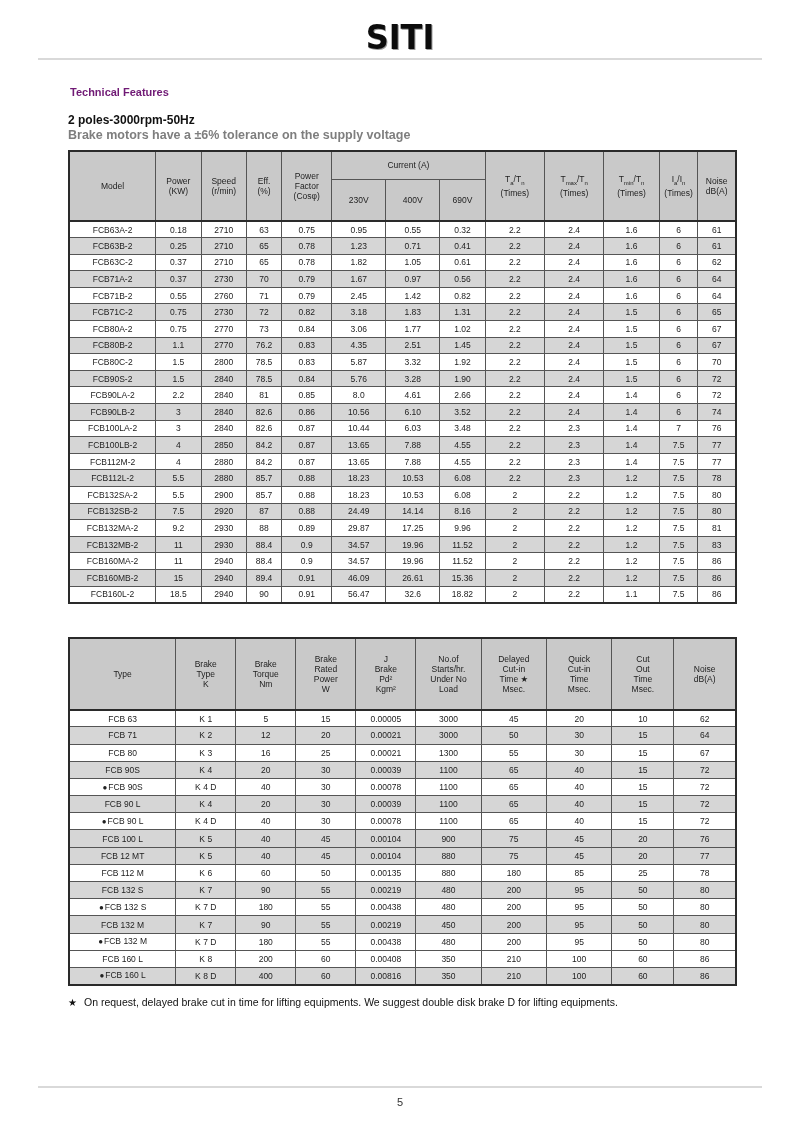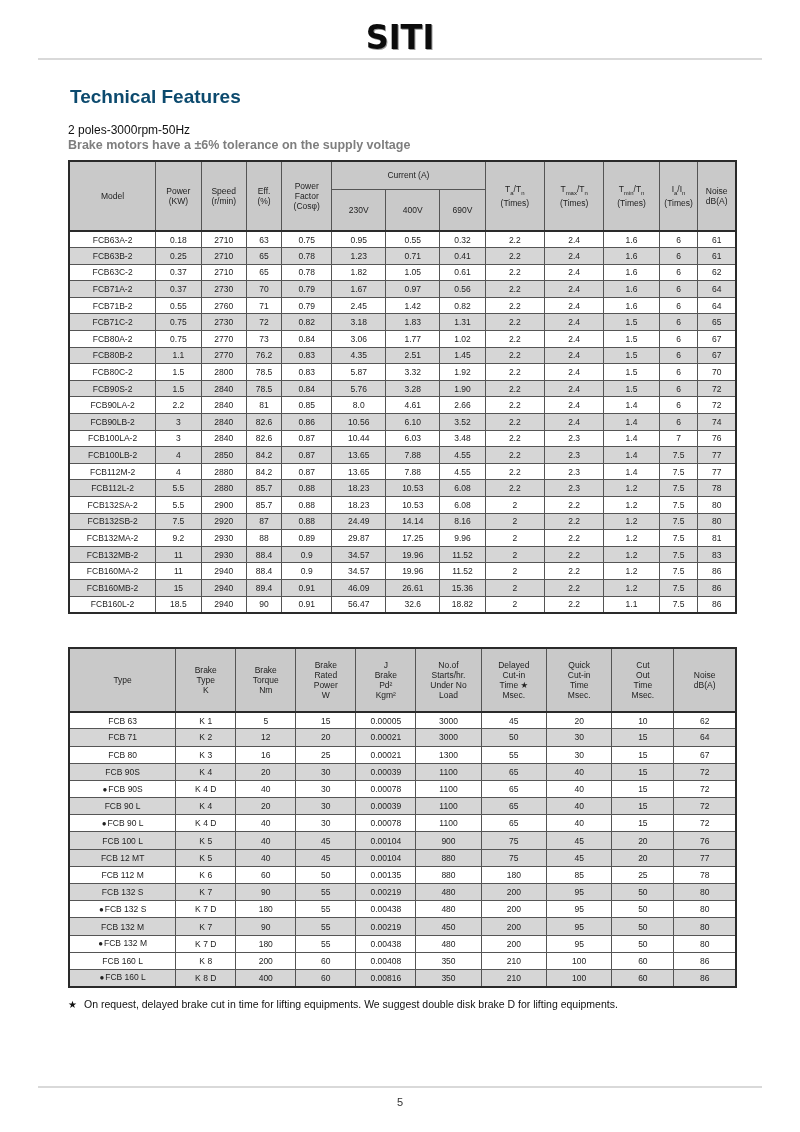--- a/index.html
+++ b/index.html
@@ -9,37 +9,37 @@
     font-family:"Liberation Sans", sans-serif; color:#1c1c1c; overflow:hidden;
   }
   .logo {
     padding-top:20px; text-align:center;
     font-family:"DejaVu Sans", sans-serif; font-weight:900; font-size:32px;
     letter-spacing:0px; color:#0c0c0c; text-shadow:1px 1px 0 #9a9a9a;
     transform:scaleY(1.05); line-height:34px;
   }
   .rule { height:2px; background:#d9d9d9; width:724px; margin:4px auto 0 auto; }
   .content { margin:0 63px 0 68px; }
-  .section-title { margin-top:26px; font-size:19px; font-weight:bold; color:#0c4a6e; padding-left:2px;}
-  .subtitle-bold { margin-top:15px; font-size:12px; font-weight:normal; color:#111; }
+  .section-title { margin-top:26px; font-size:11px; font-weight:bold; color:#701a75; padding-left:2px;}
+  .subtitle-bold { margin-top:15px; font-size:12px; font-weight:bold; color:#111; }
   .subtitle-gray { margin-top:1px; font-size:12.5px; font-weight:bold; color:#7e7e7e; }
 
   table { width:100%; border-collapse:collapse; table-layout:fixed; background:#fff; }
   table { border:2px solid #2a2a2a; }
   th, td { border:1px solid #555; text-align:center; vertical-align:middle; color:#222; }
   thead th {
     background:#c9c9c9; font-weight:normal; font-size:8.5px; line-height:10px;
     white-space:pre-line; padding:2px 1px;
   }
   .t1 { margin-top:8px; }
   .t1 thead tr.h1 th { height:28px; }
   .t1 thead tr.h2 th { height:42px;text-align:center; }
   .t1 tbody td { font-size:8.5px; height:16.6px; line-height:10px; padding:0 2px; }
   .t2 { margin-top:33px; }
-  .t2 thead th { height:64px;text-align:center; }
+  .t2 thead th { height:72px;text-align:center; }
   .t2 tbody td { font-size:8.5px; height:17.2px; line-height:10px; padding:0 2px; }
   tbody tr.alt td { background:#d6d6d6; }
   thead { border-bottom:2px solid #2a2a2a; }
   sub { font-size:6px; }
   .frac { display:inline-block; }
   .type-cell .marker { font-size:8px; margin-right:1px; vertical-align:0px; }
 
   .footnotes { margin-top:9px; padding-left:0px; }
   .footnote { font-size:10.5px; color:#111; line-height:15px; white-space:pre-wrap; }
   .footnote .fmark { display:inline-block; width:16px; font-size:10px; }

